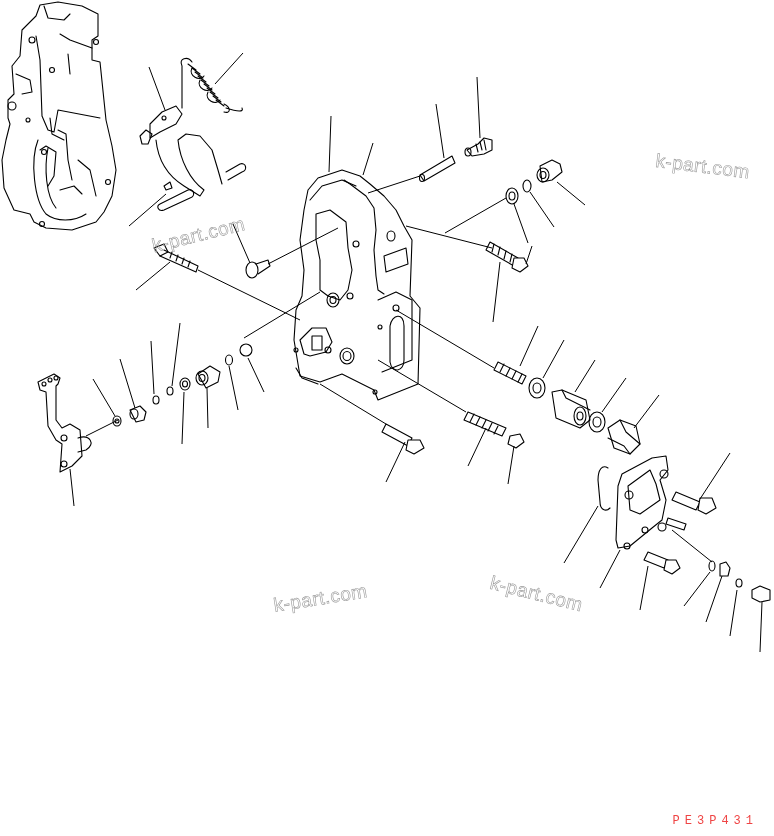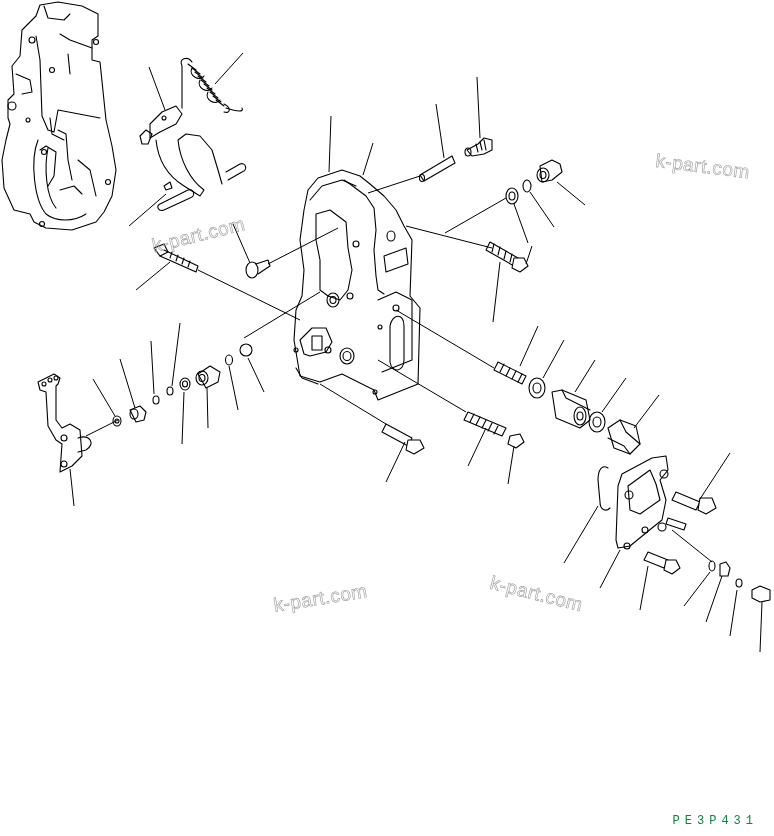--- a/index.html
+++ b/index.html
@@ -2,21 +2,21 @@
 <html><head>
 <meta charset="utf-8">
 <style>
   html, body { margin: 0; padding: 0; background: #ffffff; }
   body { width: 774px; height: 836px; position: relative; overflow: hidden; font-family: "Liberation Sans", sans-serif; }
   #canvas { position: absolute; left: 0; top: 0; width: 774px; height: 836px; }
   svg .p { fill: none; stroke: #000; stroke-width: 1.1; stroke-linejoin: round; stroke-linecap: round; }
   svg .pf { fill: #fff; stroke: #000; stroke-width: 1.1; stroke-linejoin: round; }
   svg .ld { fill: none; stroke: #000; stroke-width: 1; }
   .wm { position: absolute; font-family: "Liberation Sans", sans-serif; font-size: 19px; color: transparent; -webkit-text-stroke: 0.6px #9a9a9a; letter-spacing: 0.5px; white-space: nowrap; transform-origin: left top; }
-  .code { position: absolute; right: 16px; bottom: 8px; font-family: "Liberation Mono", monospace; font-size: 12px; letter-spacing: 5px; color: #15803d; }
+  .code { position: absolute; right: 16px; bottom: 8px; font-family: "Liberation Mono", monospace; font-size: 12px; letter-spacing: 5px; color: #ef4444; }
 </style>
 </head>
 <body>
 
 <div id="canvas">
 <svg width="774" height="836" viewBox="0 0 774 836" xmlns="http://www.w3.org/2000/svg">
 
   <g>
     <path class="p" d="M40,5 L58,2 L82,6 L98,14 L98,36 L92,40 L92,60 L100,62 L106,120 L112,146 L116,170 L112,196 L104,212 L96,222 L72,230 L46,228 L34,222 L30,214 L14,210 L4,188 L2,160 L6,140 L10,124 L8,118 L8,100 L14,94 L12,66 L20,56 L22,30 L36,16 Z"></path>
     <path class="p" d="M44,6 L48,18 L64,20 L70,14"></path>

